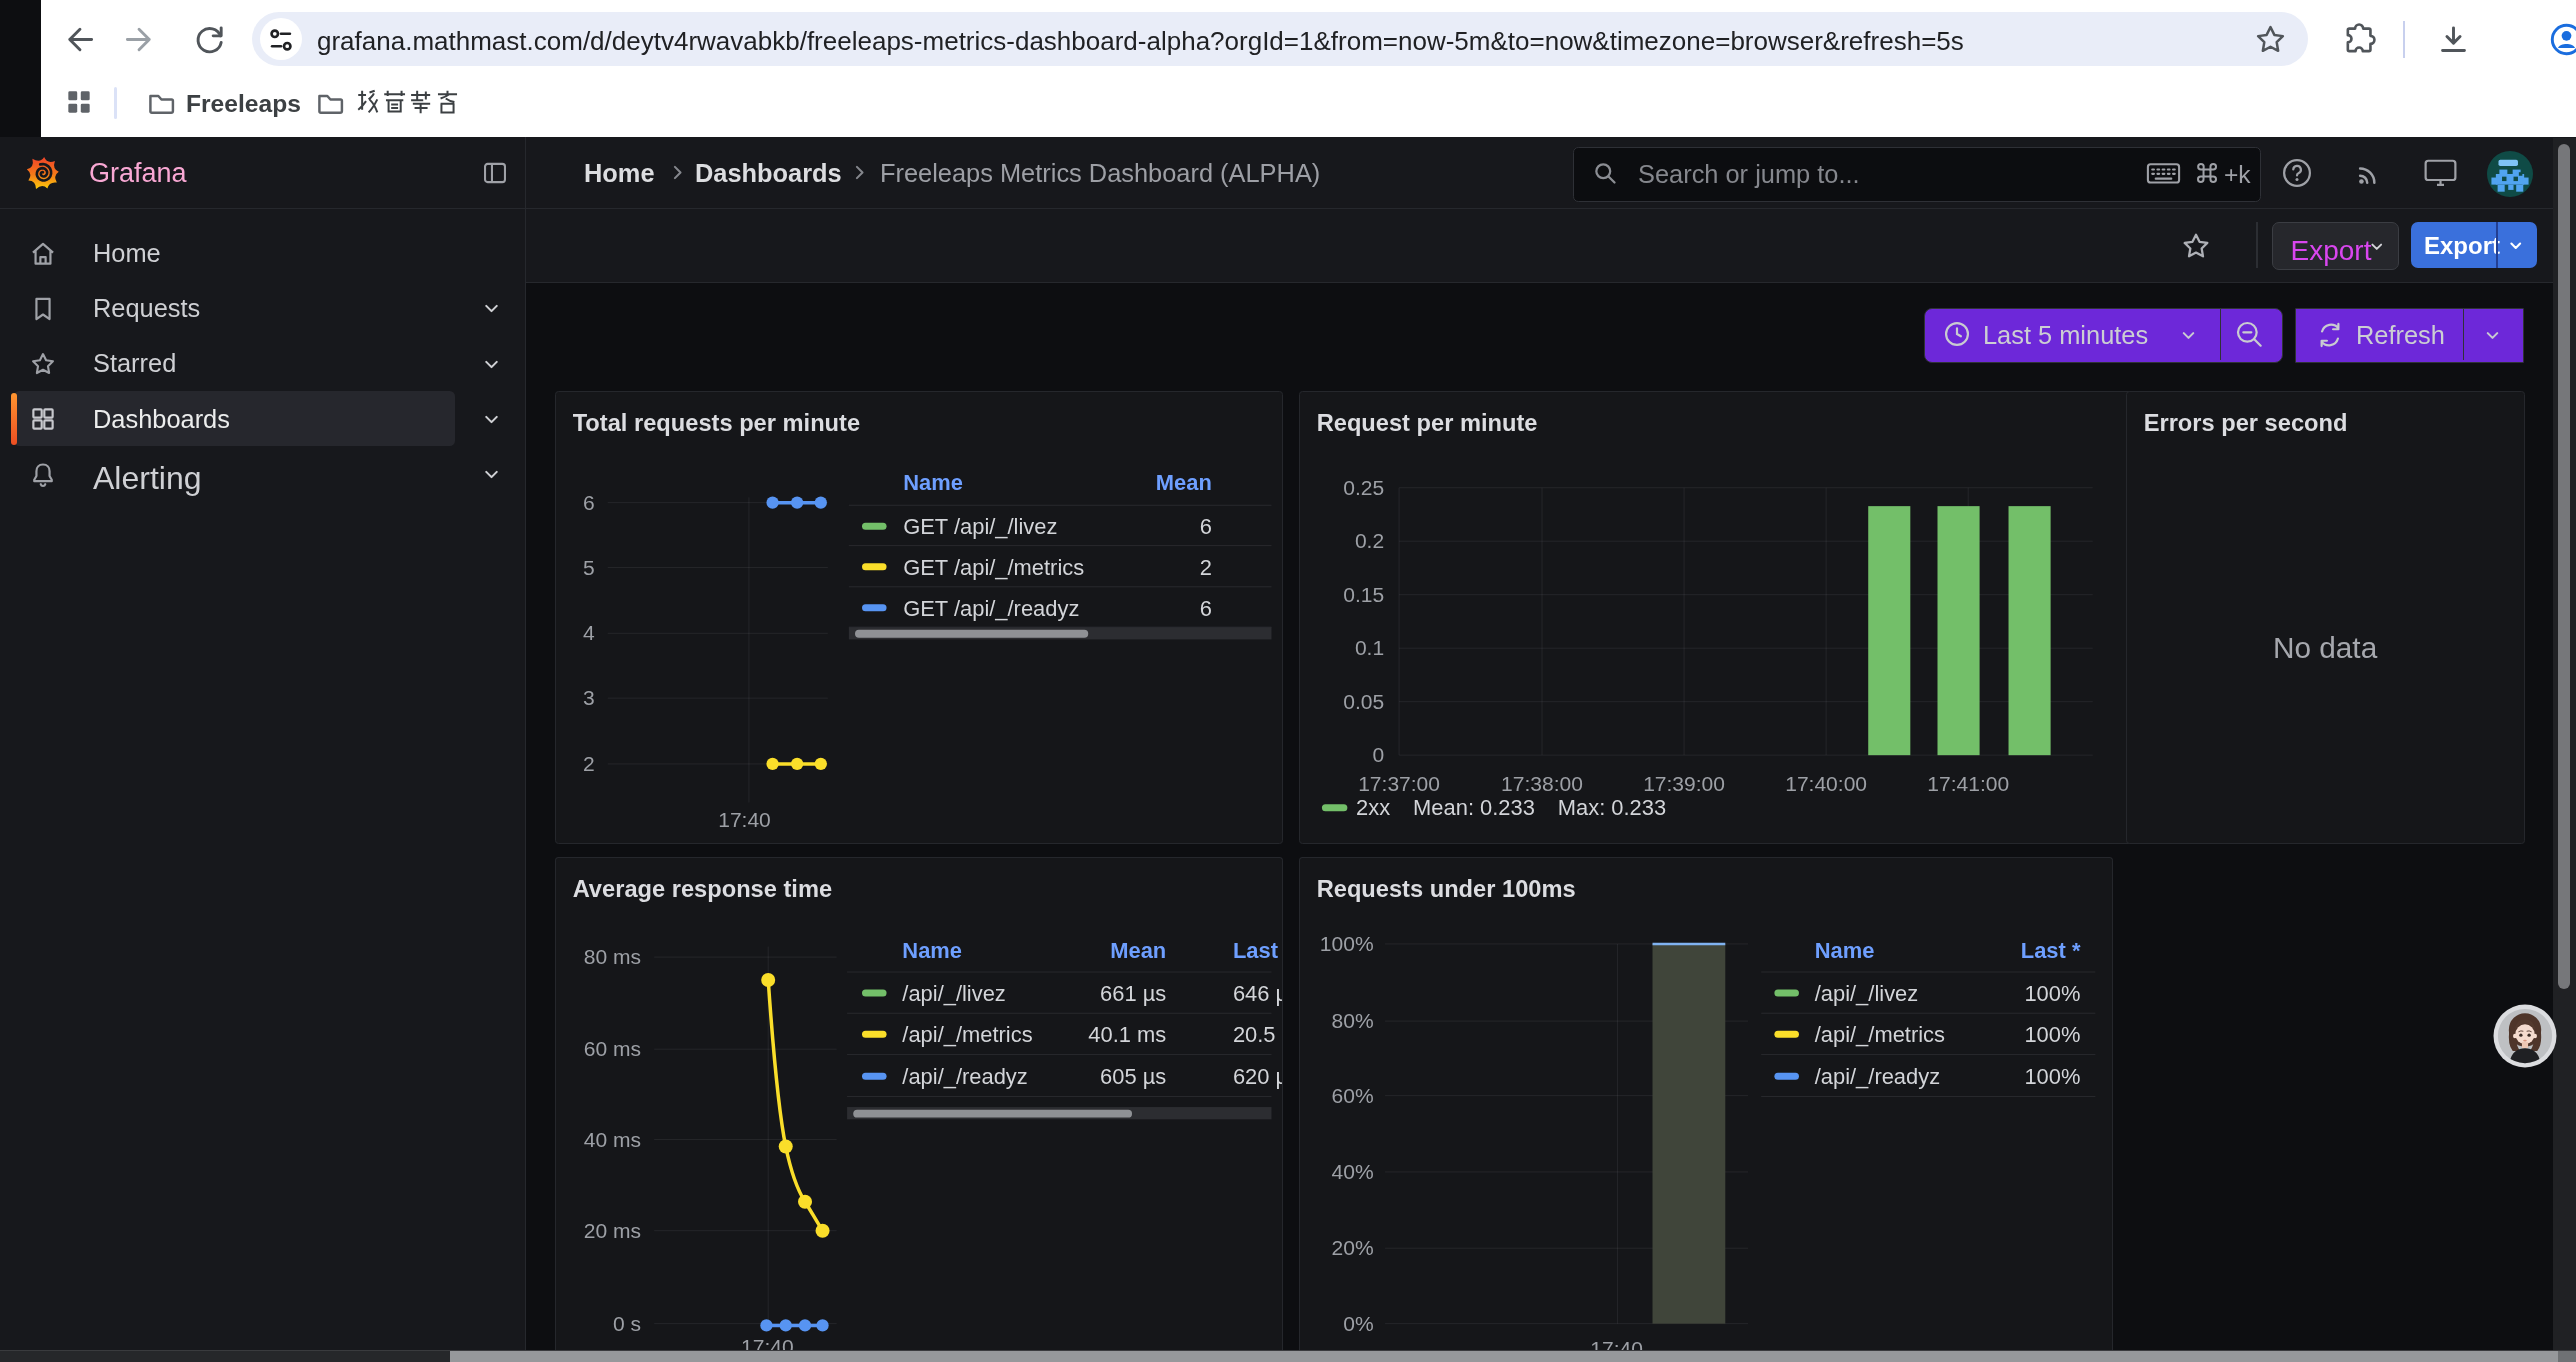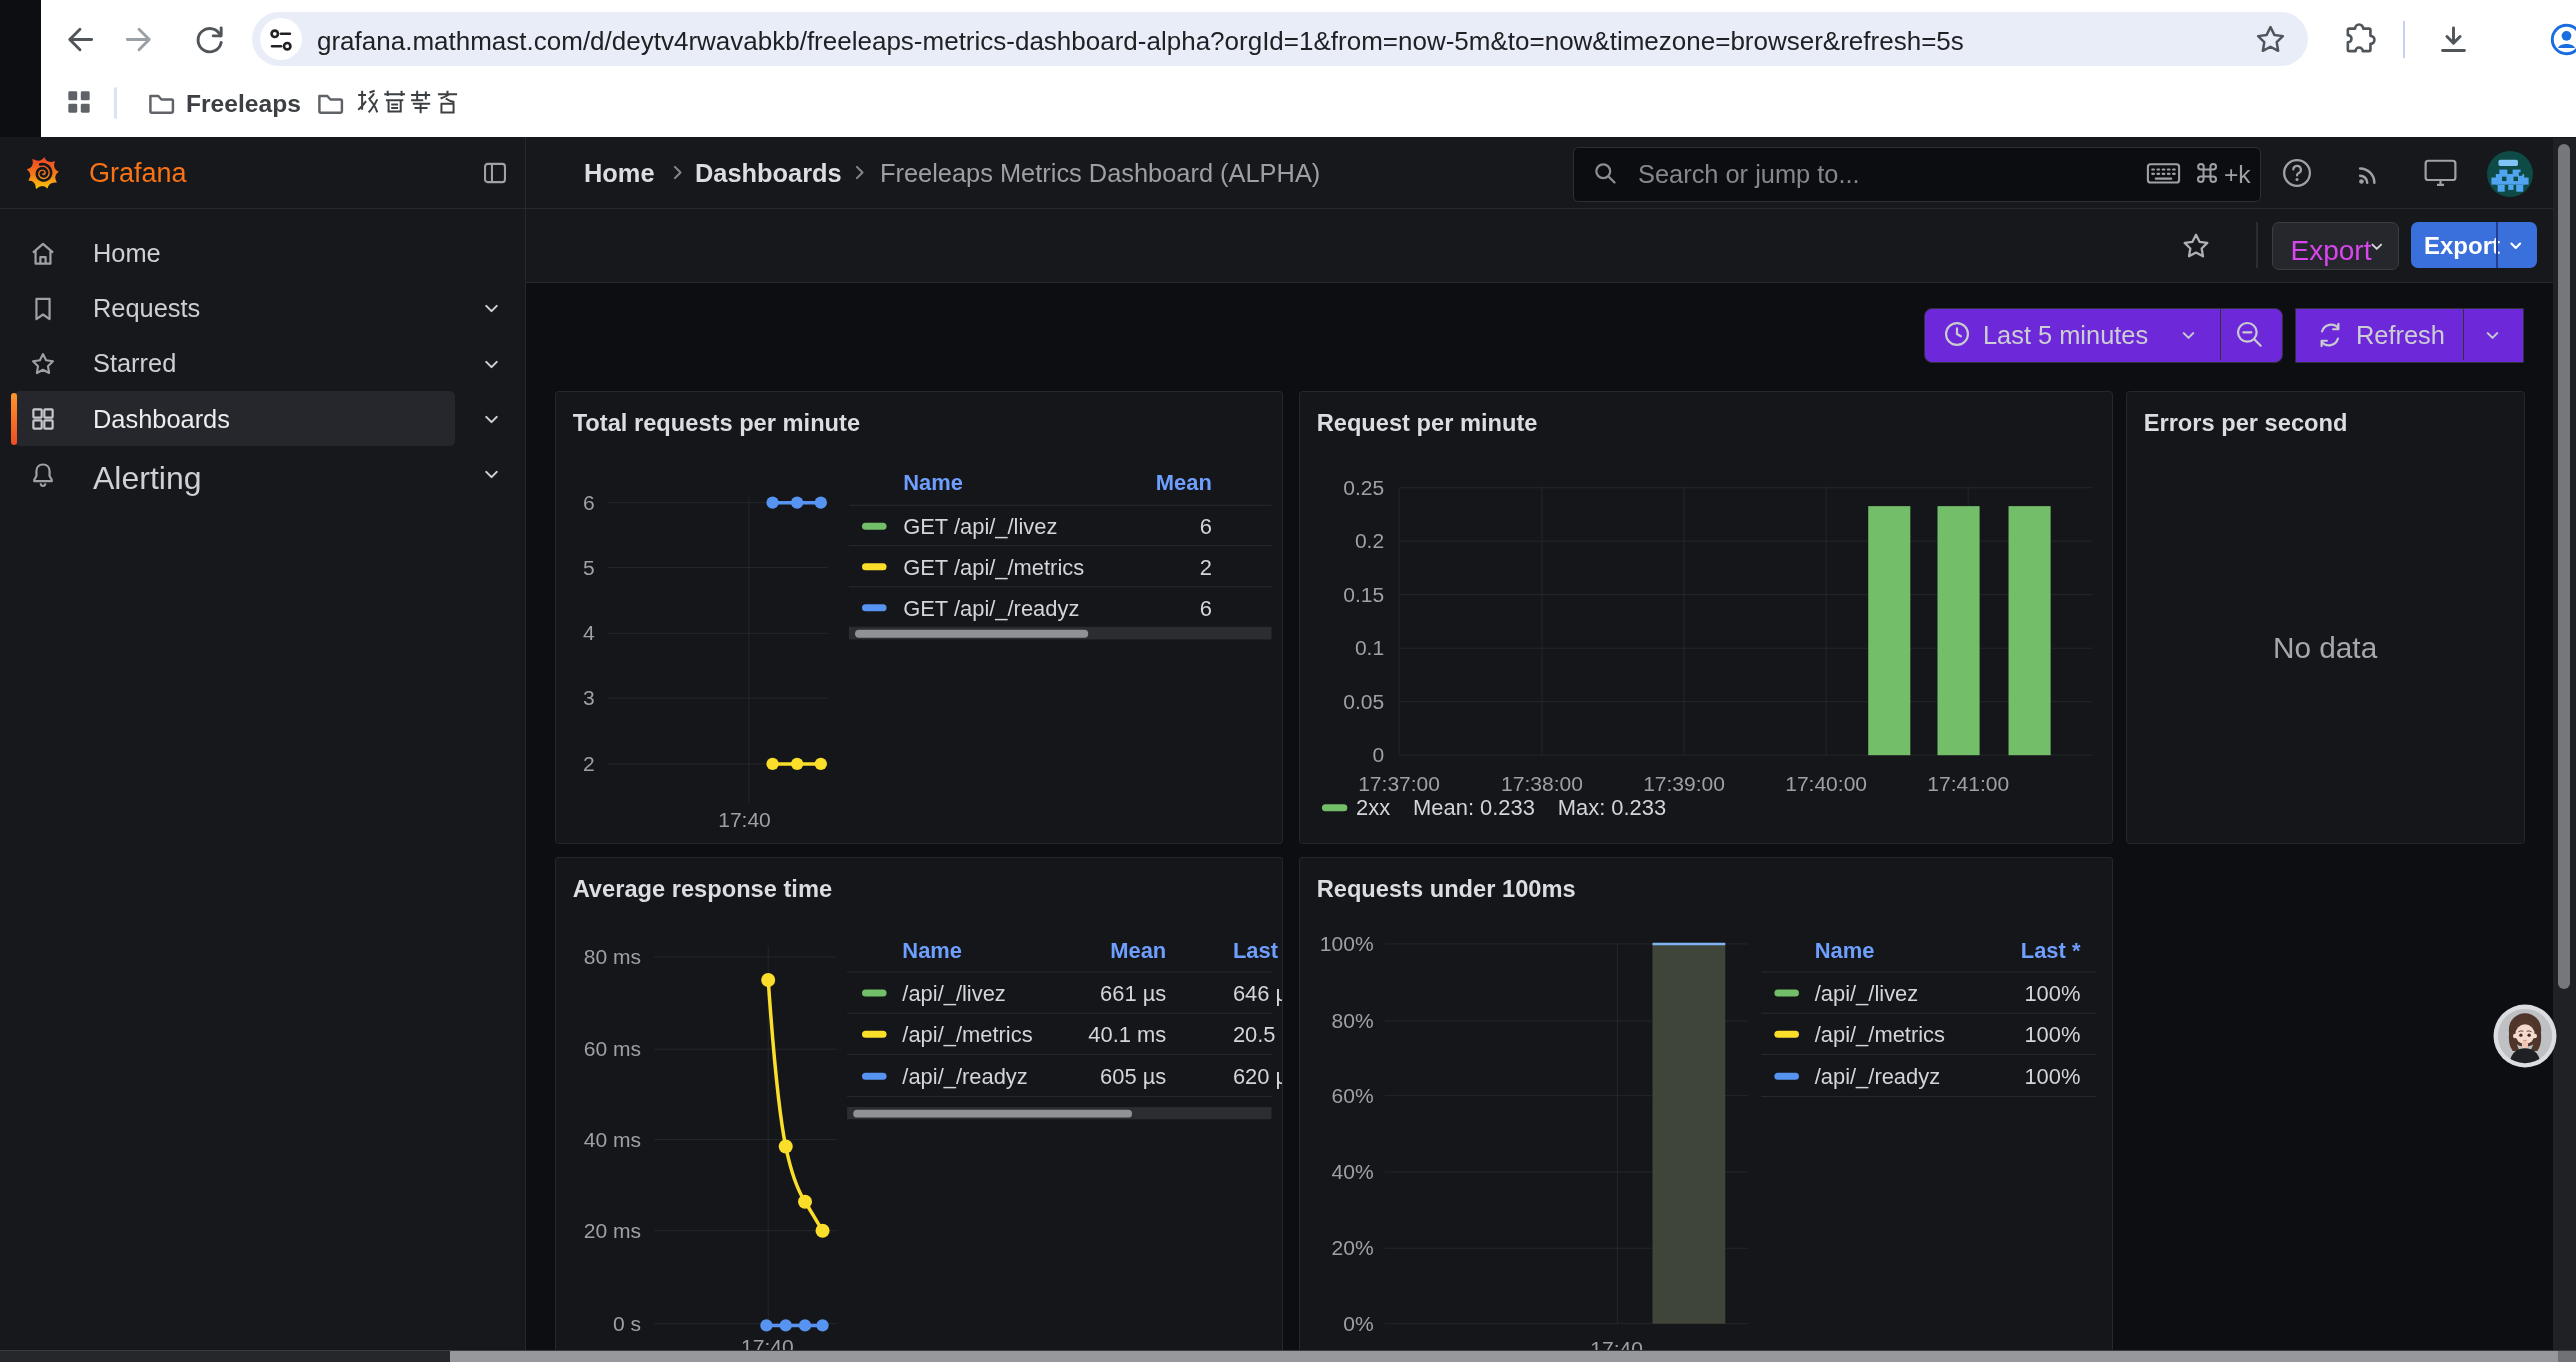--- a/index.html
+++ b/index.html
@@ -88,21 +88,21 @@
       <defs>
         <linearGradient id="glg" x1="0" y1="0" x2="0" y2="1">
           <stop offset="0" stop-color="#f1432a"></stop>
             <stop offset="0.55" stop-color="#f57a18"></stop>
             <stop offset="1" stop-color="#fbcb0b"></stop>
         </linearGradient>
       </defs>
       <path fill="url(#glg)" d="M10.8 7.8 Q19.8 13.3 24.3 5.8 Q27.7 13.8 36.7 10.3 Q33.5 19.4 41.1 22.6 Q34.4 27.3 38.9 35.2 Q29.9 34.0 28.0 42.0 Q22.2 36.2 15.0 42.5 Q14.9 32.9 6.2 32.7 Q11.4 25.7 4.4 19.9 Q13.3 18.0 10.8 7.8 Z"></path>
       <path fill="none" stroke="#17181c" stroke-width="3" stroke-linecap="round" d="M19.7 14.2L23.1 13.9L26.3 14.7L29.1 16.5L31.1 19.0L32.2 21.9L32.3 24.9L31.5 27.8L29.8 30.2L27.6 31.8L25.0 32.7L22.3 32.6L19.9 31.8L17.9 30.2L16.5 28.2L15.9 25.9L16.1 23.6L16.9 21.6L18.3 20.0L20.1 19.0L22.1 18.6L23.9 18.8L25.6 19.6L26.8 20.9L27.6 22.4L27.8 23.9L27.5 25.4L26.7 26.7L25.7 27.6L24.5 28.0L23.3 28.1L22.2 27.8L21.3 27.1L20.8 26.3L20.5 25.4L20.6 24.6L20.9 23.9L21.4 23.4L22.0 23.2L22.5 23.1L23.0 23.3"></path>
     </svg>
-    <div class="t" style="left:89px;top:21px;font-size:27px;color:#f97316;">Grafana</div>
+    <div class="t" style="left:89px;top:21px;font-size:27px;color:#f9a8d4;">Grafana</div>
     <svg width="26" height="26" style="left:482px;top:23px" viewBox="0 0 30 30" fill="none" stroke="#9fa1a7" stroke-width="2.4" stroke-linejoin="round">
       <rect x="3.5" y="4.5" width="23" height="21" rx="3"></rect>
       <path d="M11.5 4.5 V25.5"></path>
     </svg>
 
     <div class="t" style="left:584px;top:22px;font-size:25.4px;color:#dcdde0;font-weight:bold;">Home</div>
     <svg width="19" height="19" style="left:668px;top:26px" viewBox="0 0 22 22" fill="none" stroke="#85878d" stroke-width="2.4" stroke-linecap="round" stroke-linejoin="round">
         <path d="M8 4.5 l6.5 6.5 L8 17.5"></path>
       </svg>
     <div class="t" style="left:695px;top:22px;font-size:25.4px;color:#dcdde0;font-weight:bold;">Dashboards</div>
@@ -305,21 +305,21 @@
         <text x="396" y="208">GET /api/_/metrics</text>
           <text x="748" y="208" text-anchor="end">2</text>
         <text x="396" y="255">GET /api/_/readyz</text>
           <text x="748" y="255" text-anchor="end">6</text>
       </g>
       <rect x="334" y="268" width="482" height="14" fill="#2c2d31"></rect>
       <rect x="341" y="271" width="266" height="9" rx="4.5" fill="#8f9195"></rect>
     </svg>
   </div>
 
-  <div class="panel" style="left:1299px;top:391px;width:812px;height:451px;">
+  <div class="panel" style="left:1299px;top:391px;width:812px;height:451px;padding-left:35px;">
     <svg width="812" height="451" style="left:0;top:0;overflow:hidden;" viewBox="0 0 926 514">
       <text x="19" y="44" font-size="27" font-weight="bold" fill="#dcdde1">Request per minute</text>
       <g stroke="rgba(204,204,220,0.10)" stroke-width="1">
         <path d="M113 109 H904 M113 170 H904 M113 231 H904 M113 292 H904 M113 353 H904 M113 414 H904"></path>
         <path d="M113 109 V414 M276 109 V414 M438 109 V414 M600 109 V414 M762 109 V414"></path>
       </g>
       <g font-size="24" fill="#9da0a6">
         <text x="96" y="117" text-anchor="end">0.25</text>
         <text x="96" y="178" text-anchor="end">0.2</text>
         <text x="96" y="239" text-anchor="end">0.15</text>

